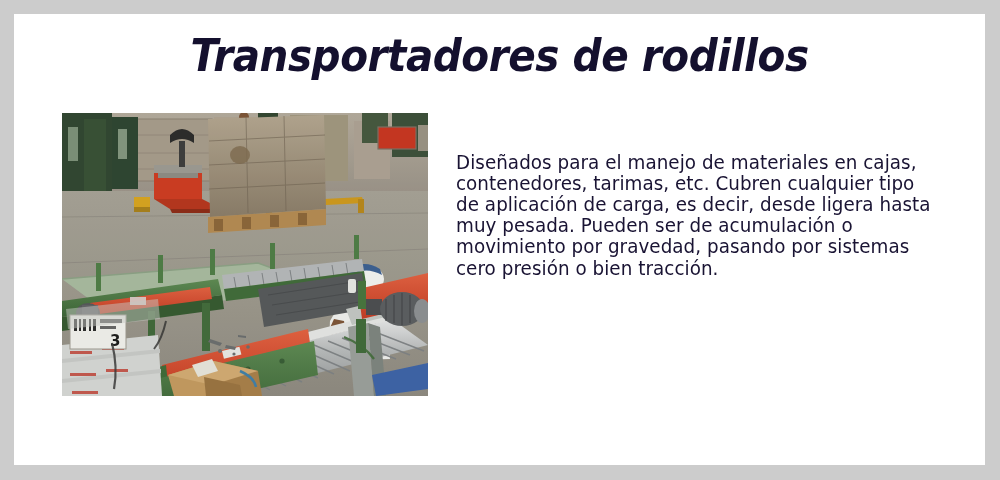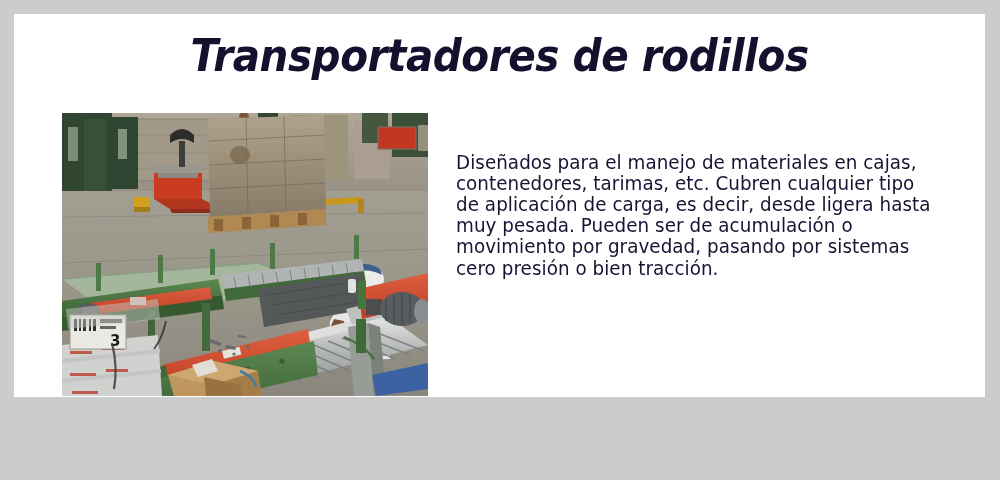--- a/index.html
+++ b/index.html
@@ -21,21 +21,21 @@
     left: 0; top: 0;
     width: 1000px;
     height: 480px;
     background: #cccccc;
   }
   #slide-canvas {
     position: absolute;
     left: 14px;
     top: 14px;
     width: 971px;
-    height: 383px;
+    height: 451px;
     background: #ffffff;
   }
 
   
   #slide-title {
     position: absolute;
     left: 0;
     top: 16px;
     width: 971px;
     text-align: center;

